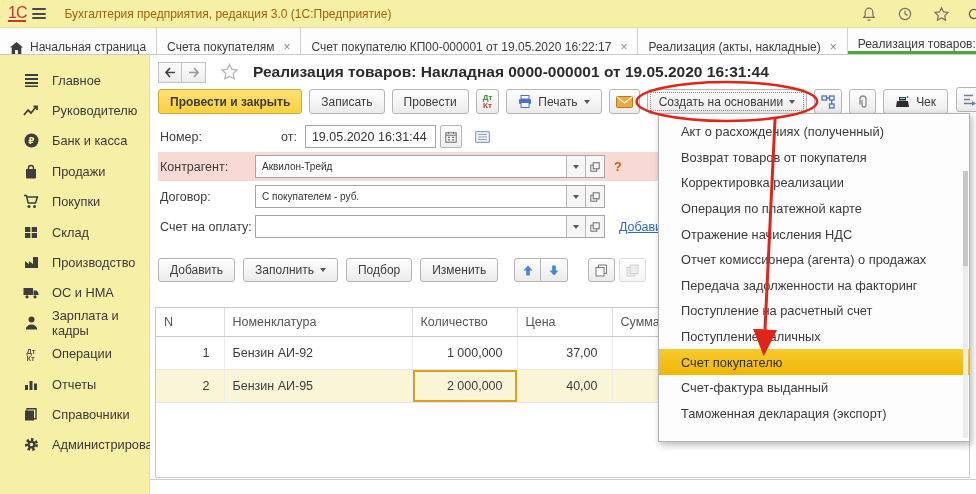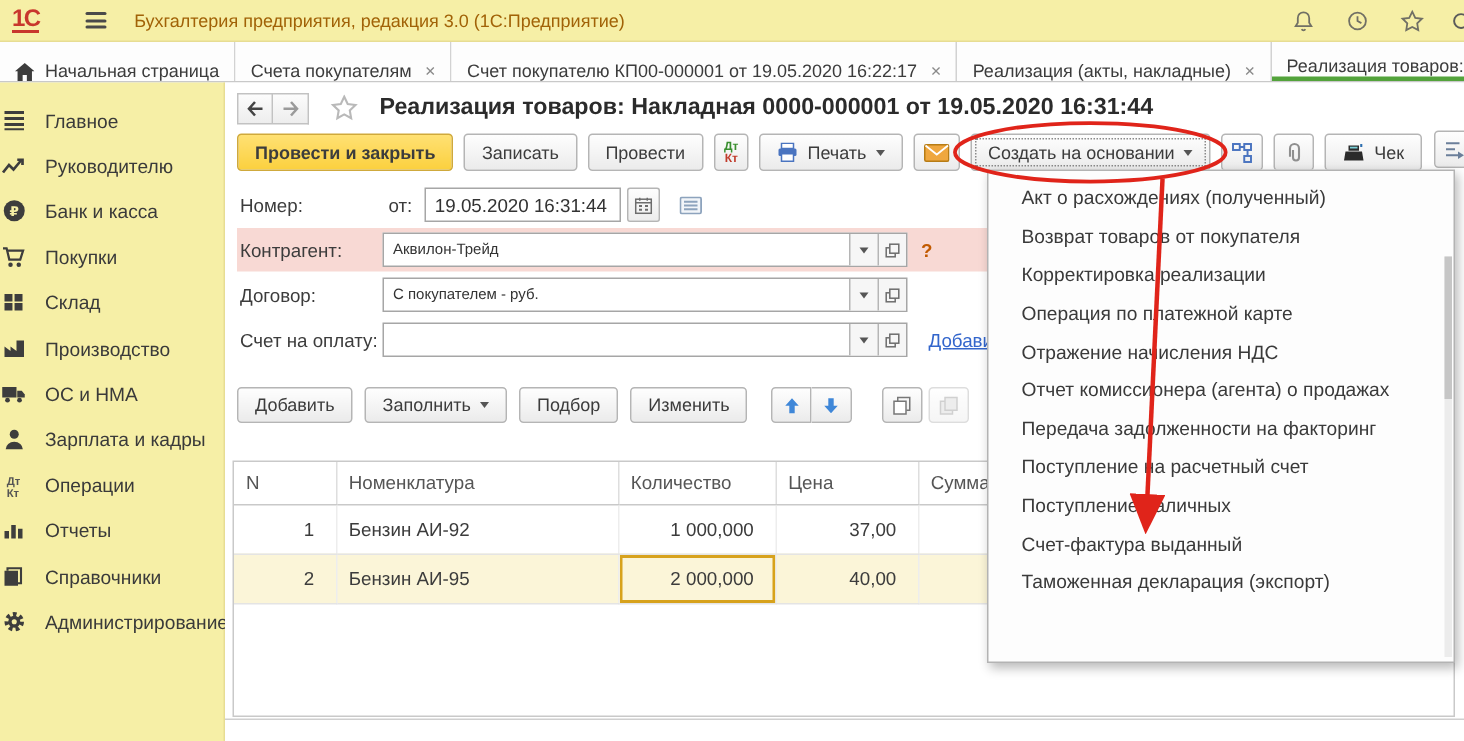--- a/index.html
+++ b/index.html
@@ -2,39 +2,39 @@
 <html><head>
 <meta charset="utf-8">
 <style>
   *{margin:0;padding:0;box-sizing:border-box}
   html,body{width:976px;height:494px;overflow:hidden}
   body{font-family:"Liberation Sans","DejaVu Sans",sans-serif;font-size:12.5px;color:#3c3c3c;background:#fff;position:relative}
   svg{display:block}
 
   
   .topbar{height:28px;background:#f6efa6;border-bottom:1px solid #e7dd93;display:flex;align-items:center;padding:0 8px;position:relative}
-  .logo{color:#c8372d;font-weight:bold;font-size:16px;letter-spacing:-1px;border-bottom:2px solid #c8372d;line-height:14px;margin-right:31px}
+  .logo{color:#c8372d;font-weight:normal;font-size:16px;letter-spacing:-1px;border-bottom:2px solid #c8372d;line-height:14px;margin-right:6px}
   .burger{display:flex;flex-direction:column;gap:2.5px;margin-right:18px;cursor:pointer}
   .burger i{width:14px;height:2px;background:#4a4a4a;border-radius:1px}
   .topbar-title{font-size:12px;color:#a16207}
   .top-icons{position:absolute;right:26px;top:0;height:28px;display:flex;align-items:center;gap:20px}
   .top-icons .tic{opacity:.85}
   .search-partial{position:absolute;right:-7px;top:7px}
 
   
   .tabbar{height:27px;background:#fdfdfd;border-bottom:1px solid #c9c9c9;display:flex;align-items:stretch;overflow:hidden}
   .tab{display:flex;align-items:flex-end;gap:7px;padding:0 10px;border-right:1px solid #d2d2d2;font-size:12px;white-space:nowrap;cursor:pointer;color:#3c3c3c;background:#fdfdfd}
   .tab.active{border-bottom:3px solid #53a33b;font-weight:normal}
   .tab .x{color:#8a8a8a;font-size:12px;margin-left:2px;cursor:pointer}
   .tab.last{border-right:none;overflow:hidden;flex:1}
 
   
   .shell{display:flex;height:439px}
   .sidebar{width:150px;background:#f6efa6;border-right:1px solid #e7dd93;padding-top:10px;flex:none}
-  .sb-item{height:30.4px;display:flex;align-items:center;gap:12px;cursor:pointer;font-size:12.8px;color:#3a3a3a}
+  .sb-item{height:30.4px;display:flex;align-items:center;gap:12px;padding-left:22px;cursor:pointer;font-size:12.8px;color:#3a3a3a}
   .sb-ic{width:18px;display:flex;justify-content:center;flex:none}
   .dtkt-sb{font-size:7.5px;font-weight:bold;color:#555;line-height:7.5px;text-align:left}
 
   
   .main{flex:1;background:#fff;position:relative;overflow:hidden}
   .doc-header{height:30px;display:flex;align-items:center;gap:8px;padding:4px 8px 0 8px}
   .navbtns{display:flex}
   .navbtn{width:24px;height:21px;background:linear-gradient(#fcfcfc,#ededed);border:1px solid #c2c2c2;display:flex;align-items:center;justify-content:center;cursor:pointer}
   .navbtn+.navbtn{border-left:none}
   .doc-title{font-size:15.5px;font-weight:bold;color:#2b2b2b;white-space:nowrap;margin-left:6px}
@@ -47,21 +47,21 @@
   .btn.partial{position:absolute;right:-8px;top:2px}
   .caret{width:0;height:0;border-left:3.5px solid transparent;border-right:3.5px solid transparent;border-top:4px solid #555;display:inline-block}
   .dtkt{display:flex;flex-direction:column;font-size:8px;line-height:8px;font-weight:bold}
   .dtkt .dt{color:#3a8f2f}.dtkt .kt{color:#c03a2b}
 
   
   .form{padding:6px 0 0 8px}
   .frow{height:29px;display:flex;align-items:center;margin-bottom:1px}
   .frow.pink{background:#f8d9d4;width:505px}
   .flabel{width:97px;flex:none;padding-left:2px}
-  .fmid{margin:0 8px 0 4px}
+  .fmid{margin:0 8px 0 26px}
   .inp{height:23px;border:1px solid #a6a6a6;padding:0 6px;font-size:12.5px;font-family:inherit;color:#333;background:#fff}
   .field{height:23px;border:1px solid #a6a6a6;background:#fff;display:flex;align-items:stretch;width:350px}
   .f-inp{flex:1;border:none;outline:none;padding:0 6px;font-size:10px;font-family:inherit;color:#333;background:transparent}
   .f-btn{width:19px;border-left:1px solid #b5b5b5;background:#f6f6f6;display:flex;align-items:center;justify-content:center;cursor:pointer}
   .mini-btn{width:22px;height:23px;margin-left:4px;background:linear-gradient(#fdfdfd,#ededed);border:1px solid #b5b5b5;border-radius:2px;display:flex;align-items:center;justify-content:center;cursor:pointer}
   .flat-btn{width:22px;height:20px;margin-left:10px;background:none;border:none;display:flex;align-items:center;justify-content:center;cursor:pointer}
   .help-q{color:#c25a00;font-weight:bold;margin-left:9px;cursor:pointer}
   .add-link{color:#3366cc;text-decoration:underline;margin-left:14px;cursor:pointer;white-space:nowrap}
 
   
@@ -188,20 +188,29 @@
       <span class="sb-ic">
           <svg width="15" height="15" viewBox="0 0 15 15">
             <circle cx="7.5" cy="7.5" r="7" fill="#3d3d3d"></circle>
             <text x="7.5" y="11" text-anchor="middle" font-size="9" font-weight="bold" fill="#f6efa6" font-family="DejaVu Sans, sans-serif">₽</text>
           </svg>
         </span>
       <span>Банк и касса</span>
     </div>
     <div class="sb-item">
       <span class="sb-ic">
+          <svg width="14" height="15" viewBox="0 0 14 15">
+            <path d="M2 5h10v8.5a1 1 0 0 1-1 1H3a1 1 0 0 1-1-1z" fill="#3d3d3d"></path>
+            <path d="M4.5 5V4a2.5 2.5 0 0 1 5 0v1" fill="none" stroke="#3d3d3d" stroke-width="1.4"></path>
+          </svg>
+        </span>
+      <span>Продажи</span>
+    </div>
+    <div class="sb-item">
+      <span class="sb-ic">
           <svg width="16" height="15" viewBox="0 0 16 15">
             <path d="M1 1.5h2.4l1.8 7.5h7.3l1.9-6H4" fill="none" stroke="#3d3d3d" stroke-width="1.5"></path>
             <circle cx="6" cy="12.5" r="1.5" fill="#3d3d3d"></circle>
             <circle cx="11.5" cy="12.5" r="1.5" fill="#3d3d3d"></circle>
           </svg>
         </span>
       <span>Покупки</span>
     </div>
     <div class="sb-item">
       <span class="sb-ic">
@@ -535,20 +544,21 @@
 <div class="ctx-menu">
   <div class="mi">Акт о расхождениях (полученный)</div>
   <div class="mi">Возврат товаров от покупателя</div>
   <div class="mi">Корректировка реализации</div>
   <div class="mi">Операция по платежной карте</div>
   <div class="mi">Отражение начисления НДС</div>
   <div class="mi">Отчет комиссионера (агента) о продажах</div>
   <div class="mi">Передача задолженности на факторинг</div>
   <div class="mi">Поступление на расчетный счет</div>
   <div class="mi">Поступление наличных</div>
+  <div class="mi hl">Счет покупателю</div>
   <div class="mi">Счет-фактура выданный</div>
   <div class="mi">Таможенная декларация (экспорт)</div>
   <div class="menu-scrollbar">
       <div class="thumb"></div>
     </div>
 </div>
 
 <svg id="annotation" width="976" height="494" viewBox="0 0 976 494">
   <defs>
     <marker id="arrowhead" markerWidth="9" markerHeight="8" refX="7" refY="4" orient="auto">

